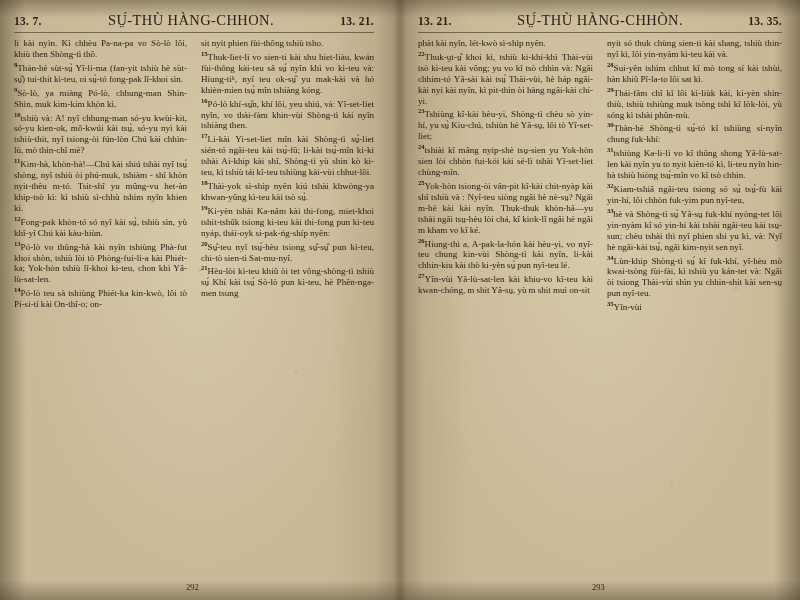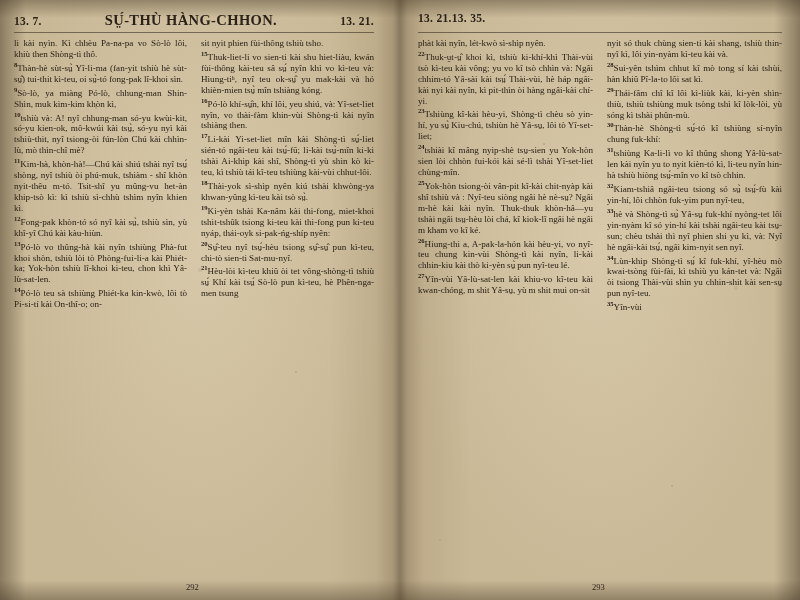--- a/index.html
+++ b/index.html
@@ -93,21 +93,21 @@
   .hdr-ref {
     font-size: 11.5px;
     font-weight: bold;
     letter-spacing: 0.3px;
     white-space: nowrap;
   }
   .hdr-title {
     flex: 1;
     text-align: center;
     font-size: 14.5px;
-    font-weight: bold;
+    font-weight: normal;
     letter-spacing: 0.4px;
     white-space: nowrap;
   }
   .hdr-rule {
     position: absolute;
     height: 1px;
     background: rgba(45,35,22,0.55);
   }
   .rule-left  { left: 14px;  top: 32px; width: 360px; }
   .rule-right { left: 418px; top: 32px; width: 364px; }
@@ -174,20 +174,21 @@
 
   <div class="header header-left">
     <div class="hdr-ref">13. 7.</div>
     <div class="hdr-title">SṲ́-THÙ HÀNG-CHHON.</div>
     <div class="hdr-ref">13. 21.</div>
   </div>
   <div class="hdr-rule rule-left"></div>
 
   <div class="header header-right">
     <div class="hdr-ref">13. 21.</div>
+    <div class="hdr-title">SṲ́-THÙ HÀNG-CHHÒN.</div>
     <div class="hdr-ref">13. 35.</div>
   </div>
   <div class="hdr-rule rule-right"></div>
 
   <div class="cols cols-left">
     <div class="col">
         <p>li kài nyìn. Kì chhèu Pa-na-pa vo Sò-lò lôi, khiù then Shòng-tì thô.</p>
         <p><span class="vnum">8</span>Thàn-hè sùt-sṳ̀ Yî-li-ma (fan-yit tshiù hè sùt-sṳ̂) tui-thit kì-teu, oi sṳ̀-tó fong-pak lî-khoi sìn.</p>
         <p><span class="vnum">9</span>Sò-lò, ya miàng Pó-lò, chhung-man Shin-Shìn, muk kim-kim khòn kì,</p>
         <p><span class="vnum">10</span>tshiù và: A! nyî chhung-man só-yu kwùi-kit, só-yu kien-ok, mô-kwúi kài tsṳ̀, só-yu nyì kài tshiù-thit, nyî tsiong-òi fún-lòn Chú kài chhìn-lù, mò thìn-chî mè?</p>

